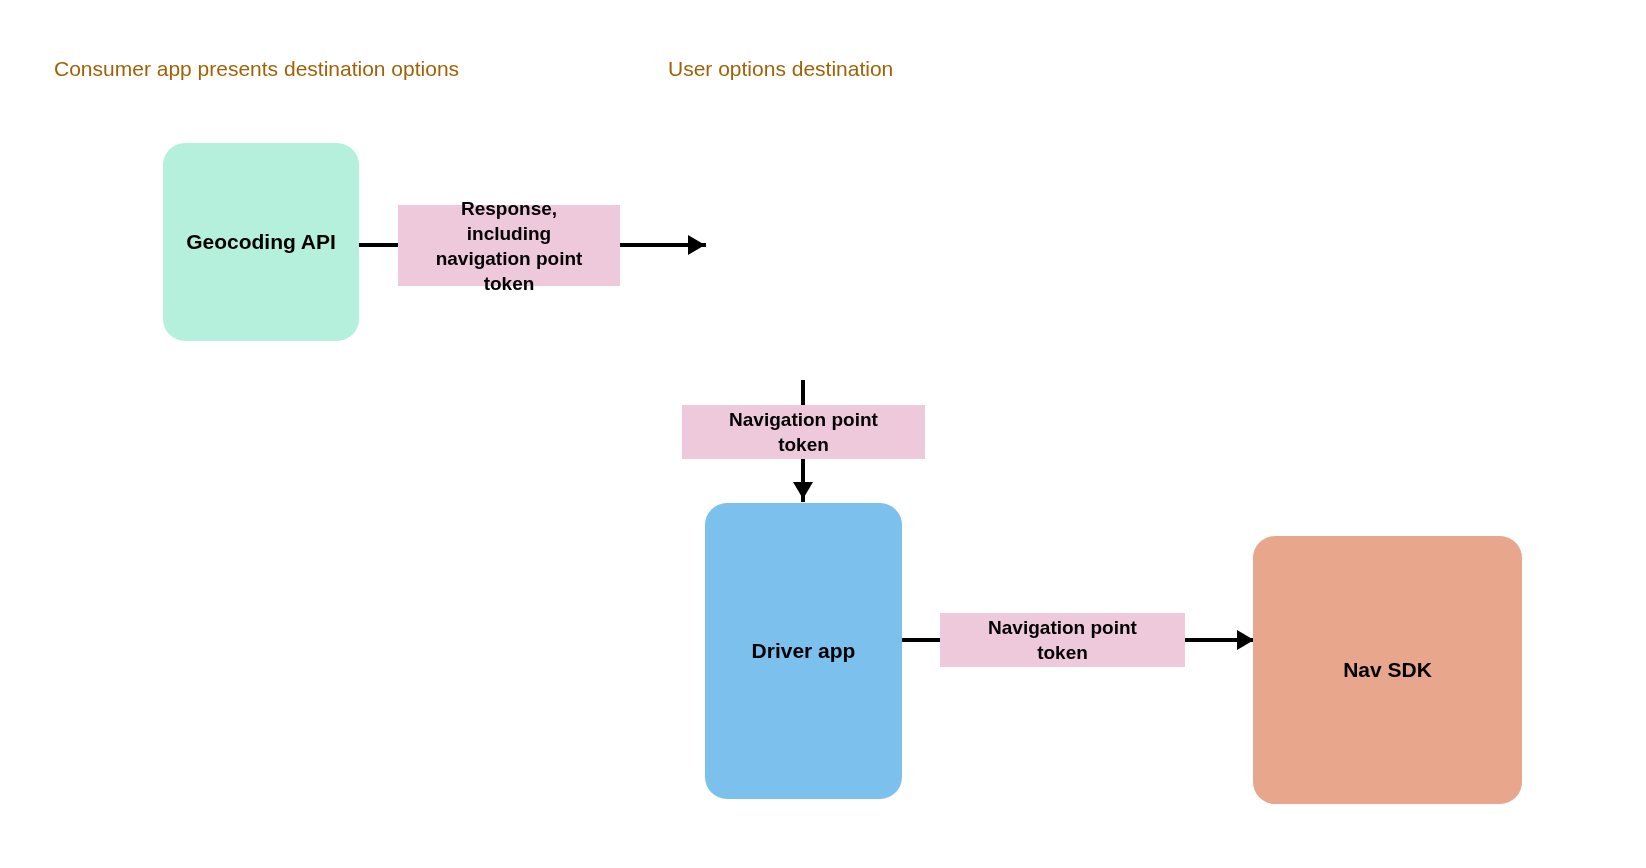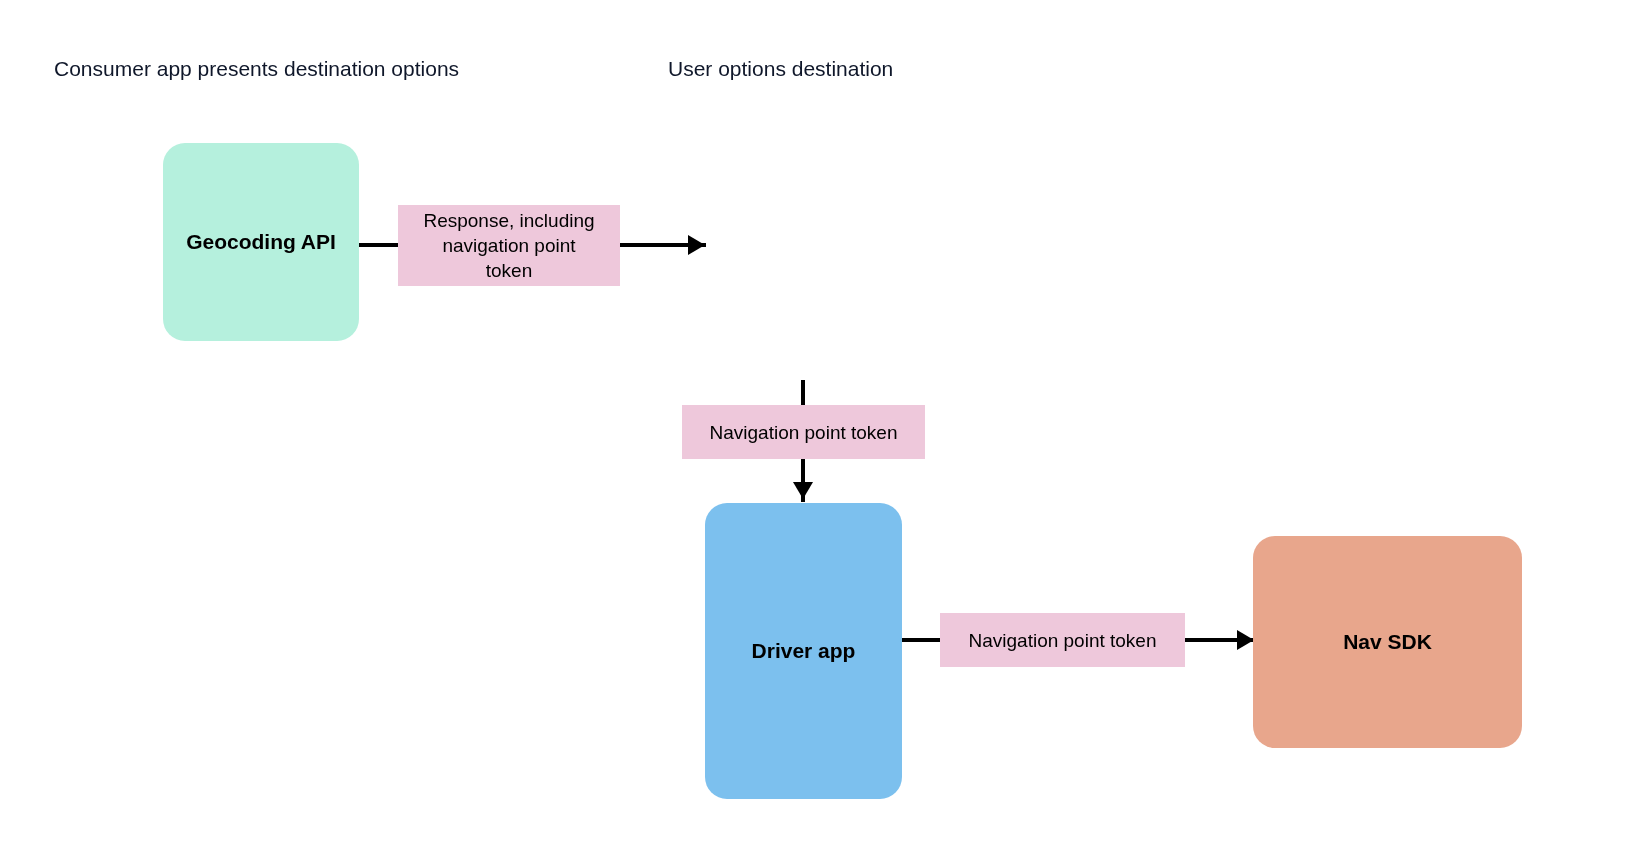--- a/index.html
+++ b/index.html
@@ -16,21 +16,21 @@
     position: relative;
     width: 1646px;
     height: 868px;
     background: #ffffff;
     overflow: hidden;
   }
   .col-header {
     position: absolute;
     font-size: 21px;
     line-height: 26px;
-    color: #0f172a;
+    color: #a16207;
     white-space: nowrap;
     font-weight: 400;
   }
   #header-0 { left: 54px;   top: 56px; }
   #header-1 { left: 668px;  top: 56px; }
   #header-2 { left: 1153px; top: 56px; }
 
   .node {
     position: absolute;
     display: flex;
@@ -58,21 +58,21 @@
     width: 197px; height: 272px;
     background: #7cc0ee;
   }
   #node-driver {
     left: 705px; top: 503px;
     width: 197px; height: 296px;
     background: #7cc0ee;
   }
   #node-navsdk {
     left: 1253px; top: 536px;
-    width: 269px; height: 212px;
+    width: 269px; height: 268px;
     background: #e8a68c;
   }
 
   
   .edge-line-h {
     position: absolute;
     height: 4px;
     background: #000000;
   }
   .edge-line-v {
@@ -110,21 +110,21 @@
   .edge-label {
     position: absolute;
     display: flex;
     align-items: center;
     justify-content: center;
     text-align: center;
     background: #eec8db;
     color: #000000;
     font-size: 19px;
     line-height: 25px;
-    font-weight: 400;
+    font-weight: 700;
     box-sizing: border-box;
     padding: 0 24px;
   }
   #label-response {
     left: 398px; top: 205px;
     width: 222px; height: 81px;
   }
   #label-navtoken-mid {
     left: 682px; top: 405px;
     width: 243px; height: 54px;

